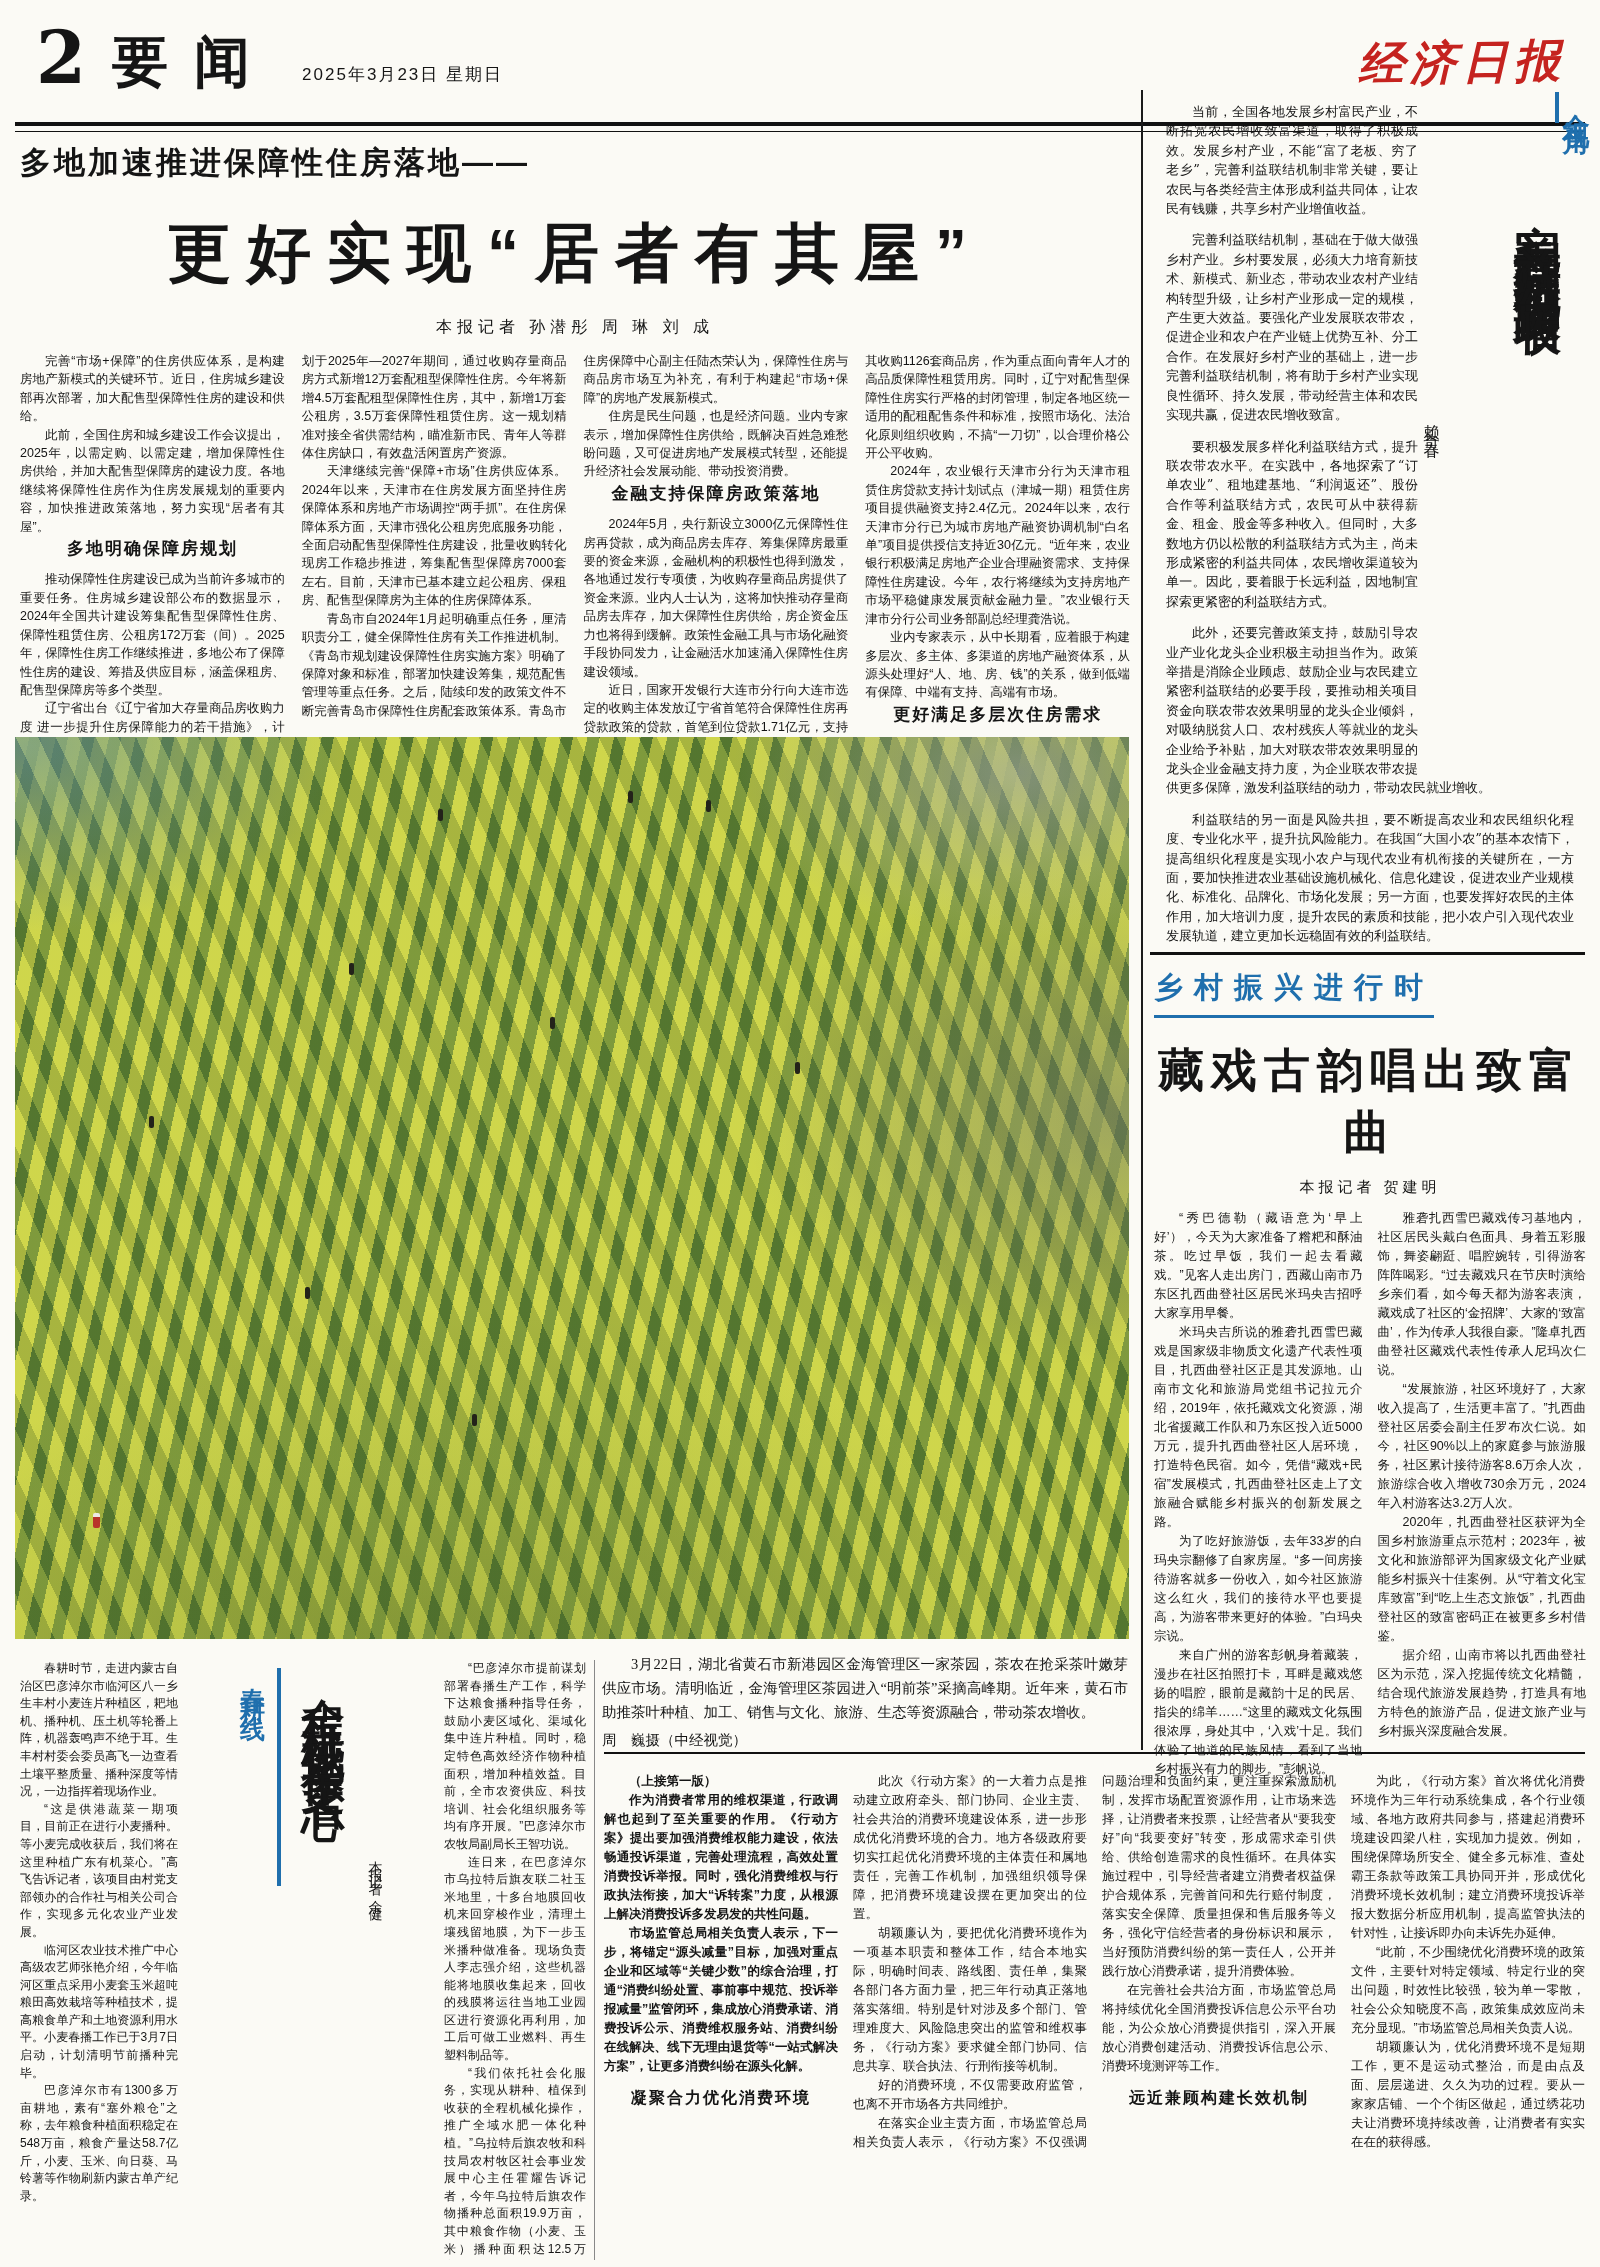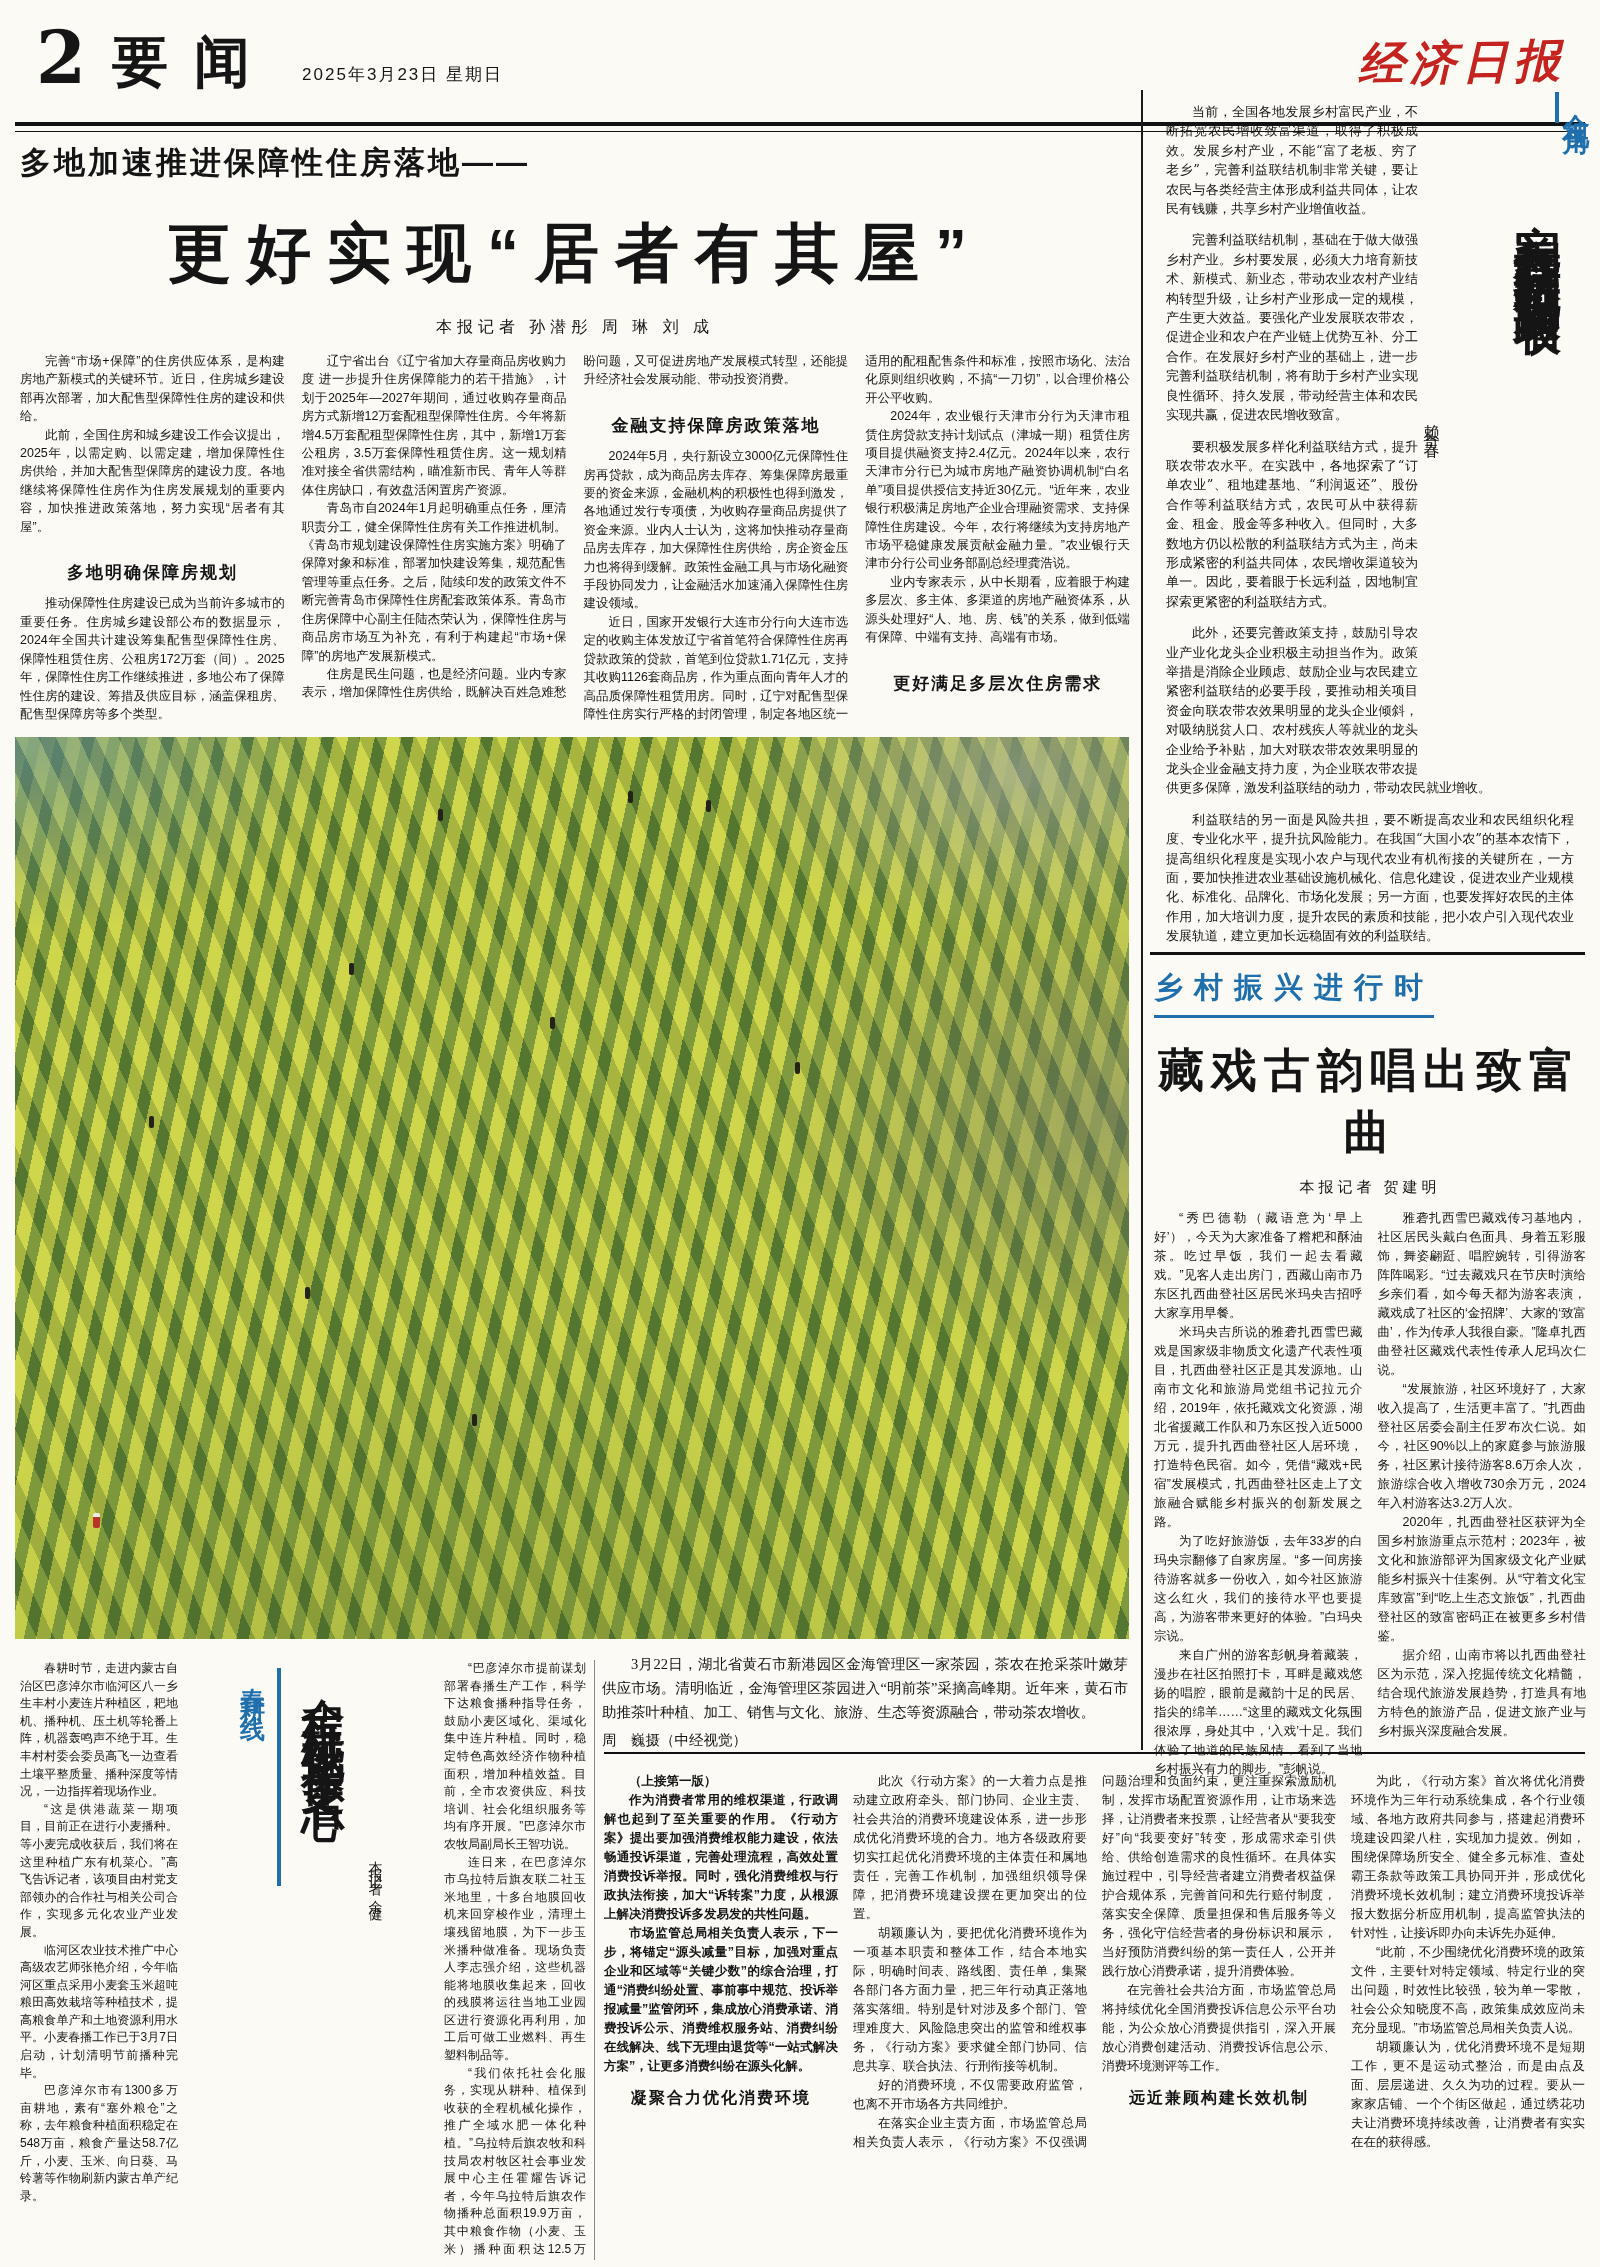--- a/index.html
+++ b/index.html
@@ -18,21 +18,21 @@
                border-top:4px solid #111;border-bottom:1px solid #111;}
 
   
   .lead{position:absolute;left:20px;top:142px;width:1110px;height:592px;}
   .kicker{font-size:31px;font-weight:800;letter-spacing:3px;}
   .headline{text-align:center;font-size:64px;font-weight:900;letter-spacing:16px;margin:26px 0 20px;}
   .lead-byline{text-align:center;font-size:16px;letter-spacing:5px;margin-bottom:14px;}
   .lead-cols{column-count:4;column-gap:17px;height:408px;overflow:hidden;
              font-size:12.5px;line-height:18.4px;text-align:justify;}
   .lead-cols p,.list p{text-indent:2em;margin:0;}
-  .sub{text-align:center;font-size:17px;font-weight:800;margin:28px 0 12px;letter-spacing:2px;}
+  .sub{text-align:center;font-size:17px;font-weight:800;margin:4px 0 12px;letter-spacing:2px;}
 
   
   .photo{position:absolute;left:15px;top:737px;width:1114px;height:902px;overflow:hidden;
     background:
       radial-gradient(ellipse 420px 240px at 90% 4%, rgba(158,166,152,.95), rgba(158,166,152,0) 68%),
       radial-gradient(ellipse 520px 300px at 1% 1%, rgba(104,146,150,.9), rgba(104,146,150,0) 62%),
       radial-gradient(ellipse 620px 420px at 99% 42%, rgba(120,128,104,.8), rgba(120,128,104,0) 60%),
       radial-gradient(ellipse 900px 600px at 40% 110%, rgba(70,100,42,.45), rgba(0,0,0,0) 70%),
       repeating-linear-gradient(102deg, #ccd348 0 14px, #5d8033 14px 26px),
       linear-gradient(150deg,#9db54d,#789a40);}
@@ -111,20 +111,21 @@
     <div class="lead-byline">本报记者  孙潜彤  周  琳  刘  成</div>
     <div class="lead-cols">
       <div class="list">
           <p>完善“市场+保障”的住房供应体系，是构建房地产新模式的关键环节。近日，住房城乡建设部再次部署，加大配售型保障性住房的建设和供给。</p>
           <p>此前，全国住房和城乡建设工作会议提出，2025年，以需定购、以需定建，增加保障性住房供给，并加大配售型保障房的建设力度。各地继续将保障性住房作为住房发展规划的重要内容，加快推进政策落地，努力实现“居者有其屋”。</p>
         </div>
       <h3 class="sub">多地明确保障房规划</h3>
       <div class="list">
           <p>推动保障性住房建设已成为当前许多城市的重要任务。住房城乡建设部公布的数据显示，2024年全国共计建设筹集配售型保障性住房、保障性租赁住房、公租房172万套（间）。2025年，保障性住房工作继续推进，多地公布了保障性住房的建设、筹措及供应目标，涵盖保租房、配售型保障房等多个类型。</p>
           <p>辽宁省出台《辽宁省加大存量商品房收购力度 进一步提升住房保障能力的若干措施》，计划于2025年—2027年期间，通过收购存量商品房方式新增12万套配租型保障性住房。今年将新增4.5万套配租型保障性住房，其中，新增1万套公租房，3.5万套保障性租赁住房。这一规划精准对接全省供需结构，瞄准新市民、青年人等群体住房缺口，有效盘活闲置房产资源。</p>
+          <p>天津继续完善“保障+市场”住房供应体系。2024年以来，天津市在住房发展方面坚持住房保障体系和房地产市场调控“两手抓”。在住房保障体系方面，天津市强化公租房兜底服务功能，全面启动配售型保障性住房建设，批量收购转化现房工作稳步推进，筹集配售型保障房7000套左右。目前，天津市已基本建立起公租房、保租房、配售型保障房为主体的住房保障体系。</p>
           <p>青岛市自2024年1月起明确重点任务，厘清职责分工，健全保障性住房有关工作推进机制。《青岛市规划建设保障性住房实施方案》明确了保障对象和标准，部署加快建设筹集，规范配售管理等重点任务。之后，陆续印发的政策文件不断完善青岛市保障性住房配套政策体系。青岛市住房保障中心副主任陆杰荣认为，保障性住房与商品房市场互为补充，有利于构建起“市场+保障”的房地产发展新模式。</p>
           <p>住房是民生问题，也是经济问题。业内专家表示，增加保障性住房供给，既解决百姓急难愁盼问题，又可促进房地产发展模式转型，还能提升经济社会发展动能、带动投资消费。</p>
         </div>
       <h3 class="sub">金融支持保障房政策落地</h3>
       <div class="list">
           <p>2024年5月，央行新设立3000亿元保障性住房再贷款，成为商品房去库存、筹集保障房最重要的资金来源，金融机构的积极性也得到激发，各地通过发行专项债，为收购存量商品房提供了资金来源。业内人士认为，这将加快推动存量商品房去库存，加大保障性住房供给，房企资金压力也将得到缓解。政策性金融工具与市场化融资手段协同发力，让金融活水加速涌入保障性住房建设领域。</p>
           <p>近日，国家开发银行大连市分行向大连市选定的收购主体发放辽宁省首笔符合保障性住房再贷款政策的贷款，首笔到位贷款1.71亿元，支持其收购1126套商品房，作为重点面向青年人才的高品质保障性租赁用房。同时，辽宁对配售型保障性住房实行严格的封闭管理，制定各地区统一适用的配租配售条件和标准，按照市场化、法治化原则组织收购，不搞“一刀切”，以合理价格公开公平收购。</p>
           <p>2024年，农业银行天津市分行为天津市租赁住房贷款支持计划试点（津城一期）租赁住房项目提供融资支持2.4亿元。2024年以来，农行天津市分行已为城市房地产融资协调机制“白名单”项目提供授信支持近30亿元。“近年来，农业银行积极满足房地产企业合理融资需求、支持保障性住房建设。今年，农行将继续为支持房地产市场平稳健康发展贡献金融力量。”农业银行天津市分行公司业务部副总经理龚浩说。</p>
           <p>业内专家表示，从中长期看，应着眼于构建多层次、多主体、多渠道的房地产融资体系，从源头处理好“人、地、房、钱”的关系，做到低端有保障、中端有支持、高端有市场。</p>
         </div>

